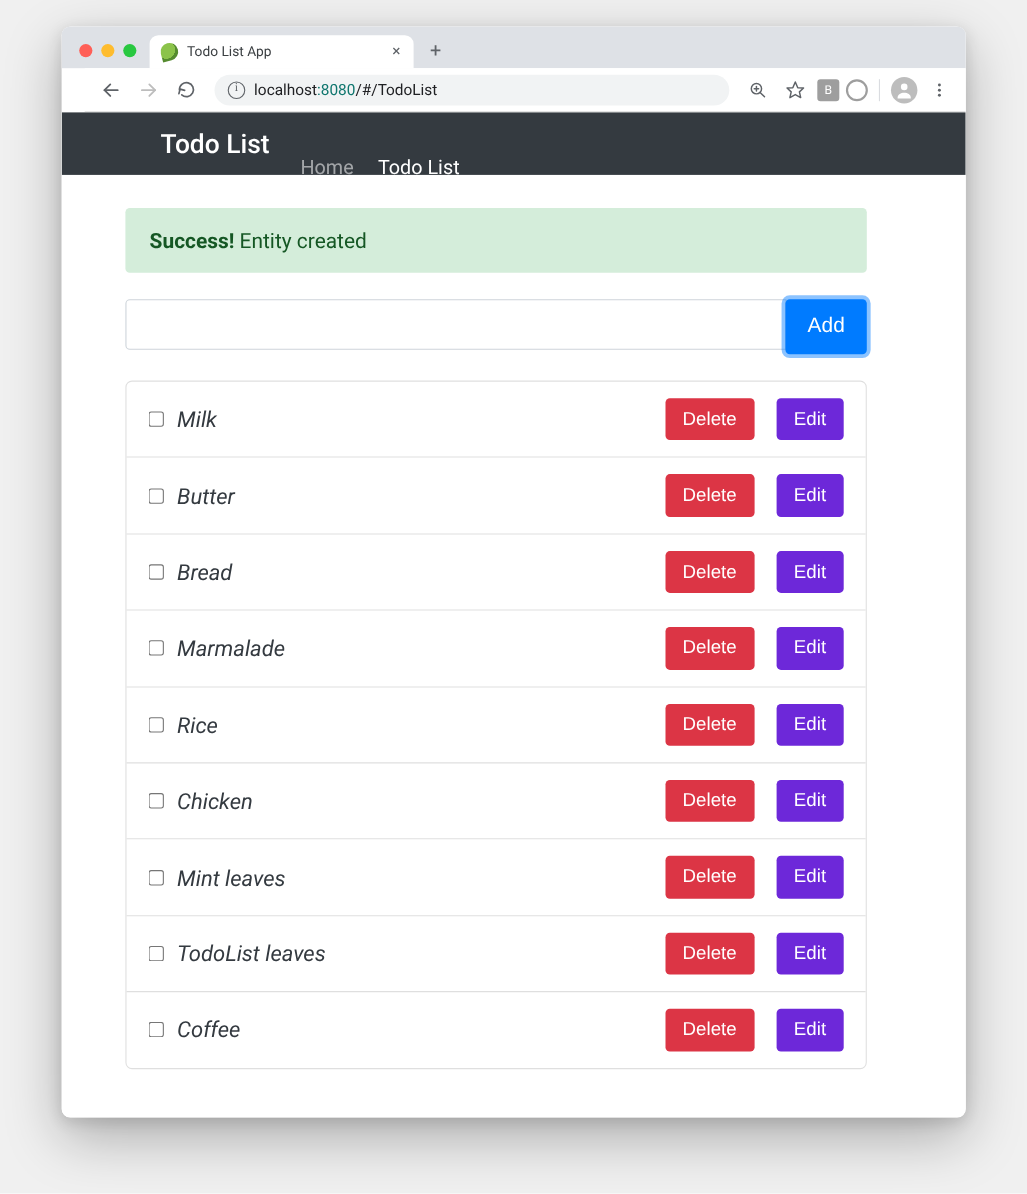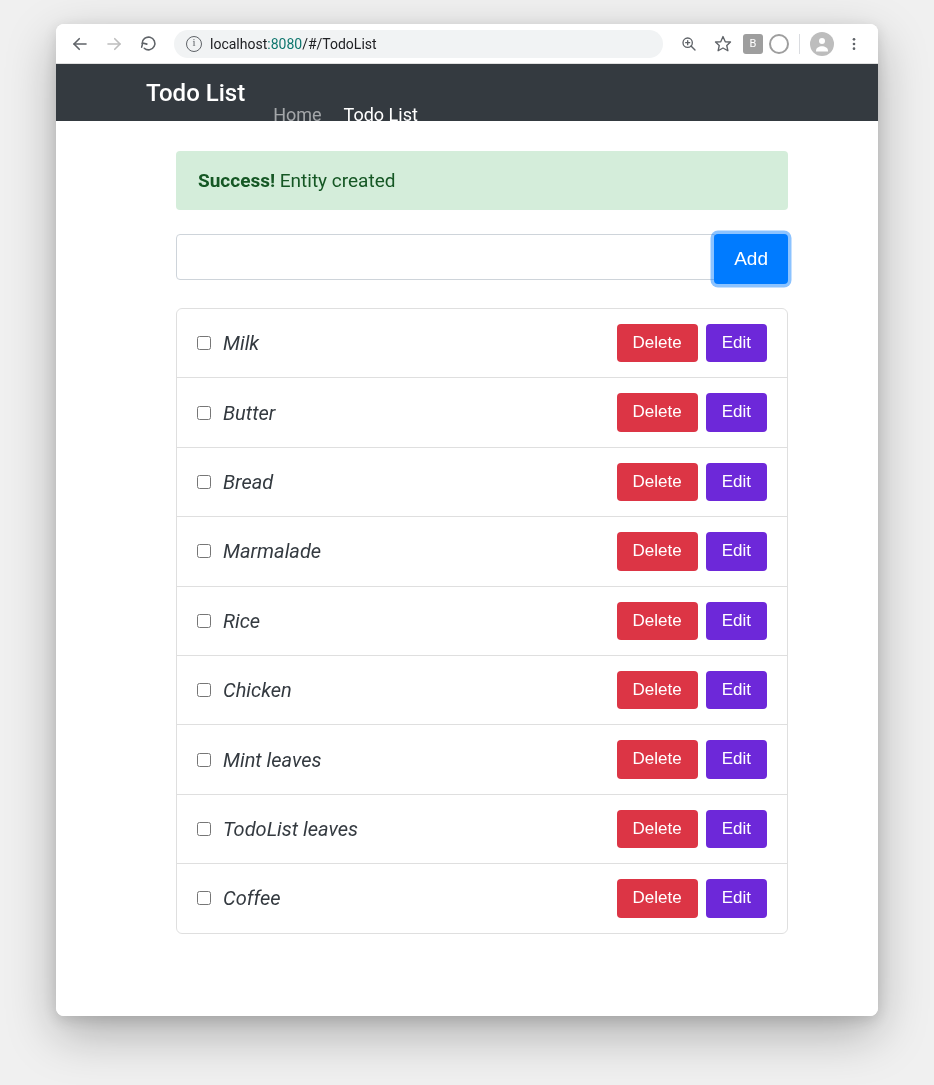--- a/index.html
+++ b/index.html
@@ -75,20 +75,21 @@
       margin-left: 6px; margin-bottom: 2px;
     }
     .toolbar {
       height: 40px;
       background: #fff;
       border-bottom: 1px solid #e0e0e0;
       display: flex;
       align-items: center;
       padding: 0 10px;
       gap: 6px;
+      margin-left: 21px;
     }
     .tool-btn {
       width: 28px; height: 28px;
       display: flex; align-items: center; justify-content: center;
       color: #5f6368; cursor: pointer; border-radius: 50%;
     }
     .tool-btn.disabled { color: #bdbdbd; cursor: default; }
     .omnibox {
       flex: 1;
       height: 28px;
@@ -171,21 +172,21 @@
       margin-right: 28px;
     }
     .nav-link {
       color: rgba(255,255,255,0.55);
       font-size: 18px;
       margin-right: 22px;
       cursor: pointer;
     }
     .nav-link.active { color: #fff; }
     .page-container {
-      padding: 30px 90px 0 120px;
+      padding: 30px 90px 0 58px;
     }
     .alert {
       background: #d4edda;
       color: #155724;
       border-radius: 4px;
       padding: 18px 22px;
       font-size: 19px;
       margin-bottom: 24px;
     }
     .alert strong { font-weight: 700; }
@@ -241,28 +242,41 @@
       cursor: pointer;
     }
     .item-label {
       font-size: 20px;
       color: #343a40;
       font-style: italic;
     }
     .item-actions {
       margin-left: auto;
       display: flex;
-      gap: 8px;
+      gap: 20px;
     }
   </style>
 </head>
 <body>
 
 <div class="browser-window">
 
+  <div class="tab-strip">
+    <div class="traffic-lights">
+      <div class="tl tl-red"></div>
+      <div class="tl tl-yellow"></div>
+      <div class="tl tl-green"></div>
+    </div>
+    <div class="tab">
+      <span class="favicon"></span>
+      <span>Todo List App</span>
+      <span class="close">×</span>
+    </div>
+    <div class="new-tab">+</div>
+  </div>
 
   <div class="toolbar">
     <div class="tool-btn">
       <svg width="18" height="18" viewBox="0 0 24 24" fill="none" stroke="#5f6368" stroke-width="2.2" stroke-linecap="round" stroke-linejoin="round">
           <line x1="20" y1="12" x2="4" y2="12"></line>
           <polyline points="11 5 4 12 11 19"></polyline>
         </svg>
     </div>
     <div class="tool-btn disabled">
       <svg width="18" height="18" viewBox="0 0 24 24" fill="none" stroke="#bdbdbd" stroke-width="2.2" stroke-linecap="round" stroke-linejoin="round">

